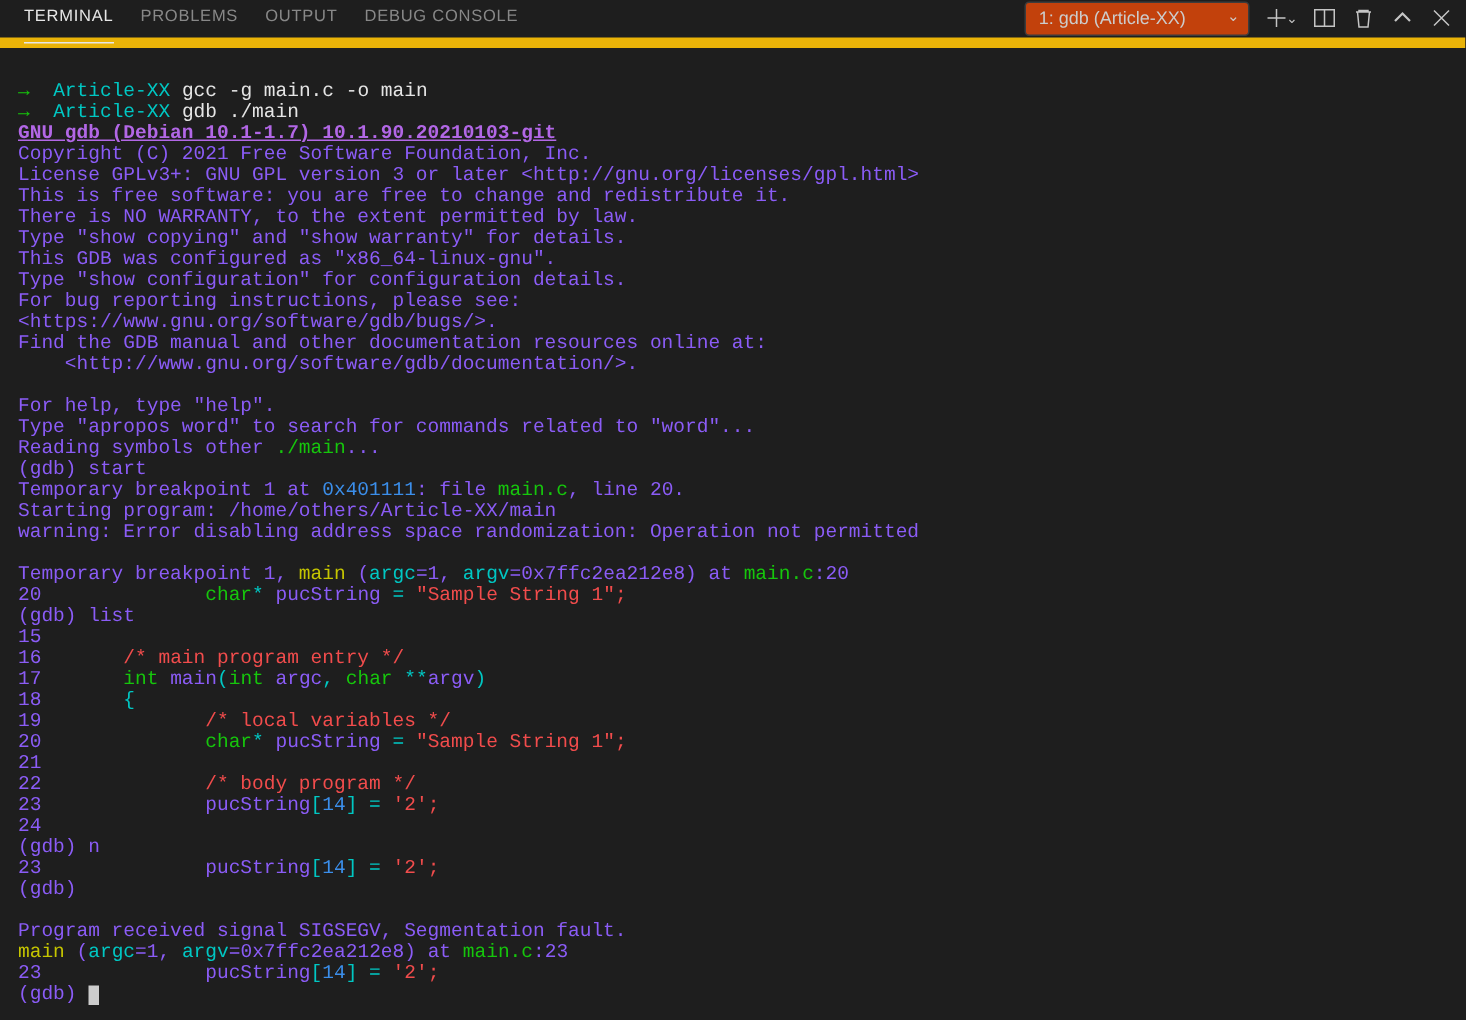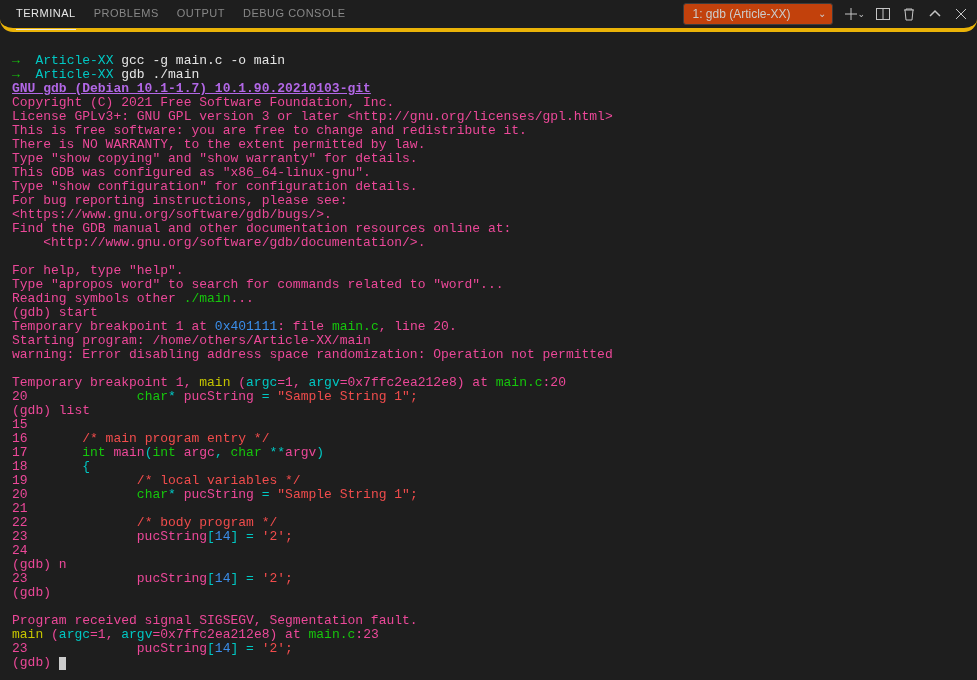--- a/index.html
+++ b/index.html
@@ -11,24 +11,23 @@
     line-height: 1.4;
     width: 977px;
     height: 680px;
     overflow: hidden;
   }
   .panel-header {
     display: flex;
     align-items: center;
     height: 32px;
     padding: 0 8px;
-    border-bottom: 4px solid #eab308;
+    border-bottom: 7px solid #eab308;
     font-family: -apple-system, "Segoe UI", sans-serif;
     font-size: 11px;
-    border-radius: 13px;
   }
   .tabs { display: flex; gap: 18px; padding-left: 8px; }
   .tab {
     color: #888;
     text-transform: uppercase;
     letter-spacing: 0.5px;
     cursor: pointer;
     padding: 8px 0;
   }
   .tab.active {
@@ -79,21 +78,21 @@
     overflow: auto;
     height: calc(100% - 32px);
   }
   .c-green { color: #16c60c; }
   .c-teal { color: #00c7c3; }
   .c-white { color: #e5e5e5; }
   .c-purple { color: #b267e6; font-weight: bold; text-decoration: underline; }
   .c-blue { color: #3b8eea; margin-top: 24px; }
   .c-red { color: #f14c4c; }
   .c-yellow { color: #c5c500; }
-  .c-grey { color: #ec4899; font-family: Liberation Mono, monospace; }
+  .c-grey { color: #8b5cf6; font-family: Liberation Mono, monospace; }
   .cursor-block {
     display: inline-block;
     width: 7px;
     height: 13px;
     background: #cccccc;
     vertical-align: text-bottom;
   }
 </style>
 </head>
 <body>

